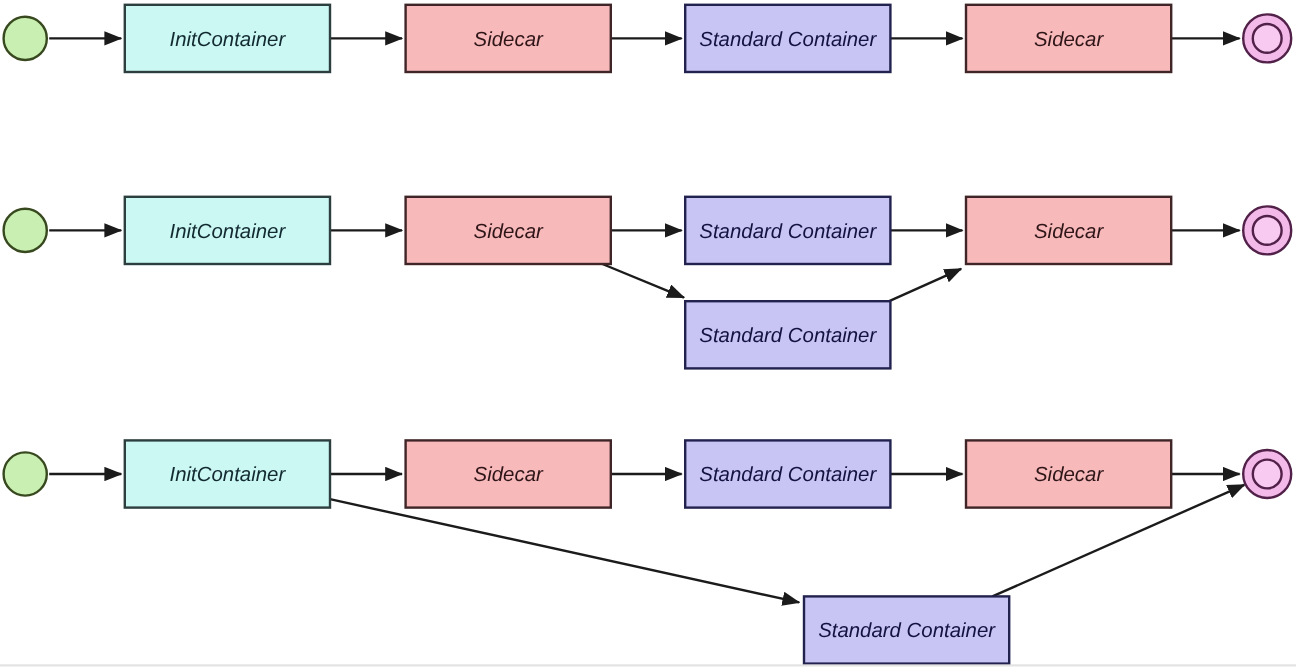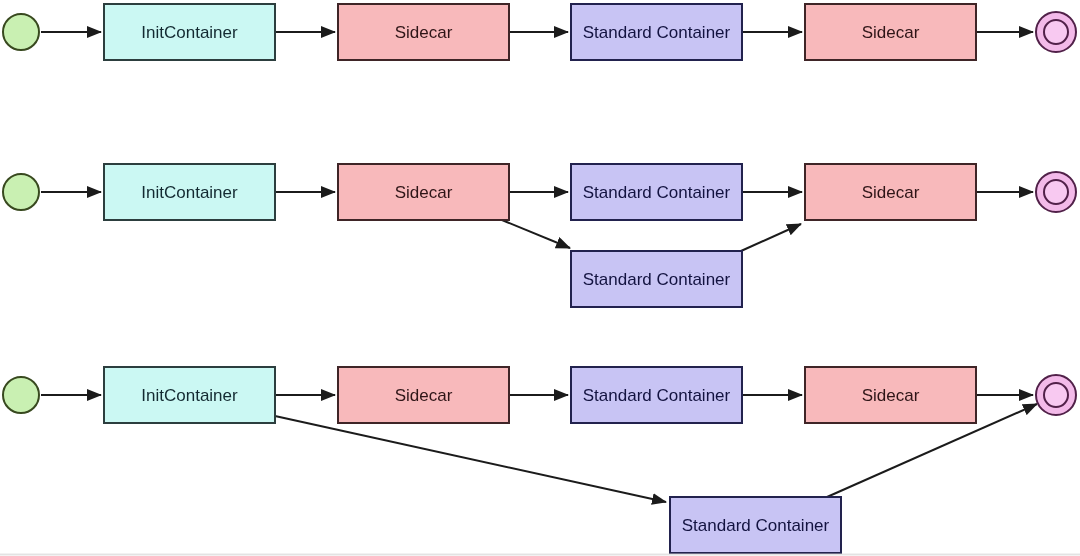--- a/index.html
+++ b/index.html
@@ -1,16 +1,16 @@
 <!DOCTYPE html>
 <html><head>
 <meta charset="utf-8">
 <style>
   html, body { margin: 0; padding: 0; background: #ffffff; }
-  .stage { width: 864px; height: 556px; position: relative; background: #ffffff; }
+  .stage { width: 864px; height: 556px; position: relative; background: #ffffff; font-style: italic; }
   svg { display: block; font-family: "Liberation Sans", sans-serif; }
   .node-label {
     font-size: 17px;
     text-anchor: middle;
     font-family: "Liberation Sans", sans-serif;
   }
   .edge-line { fill: none; }
 </style>
 </head>
 <body>

